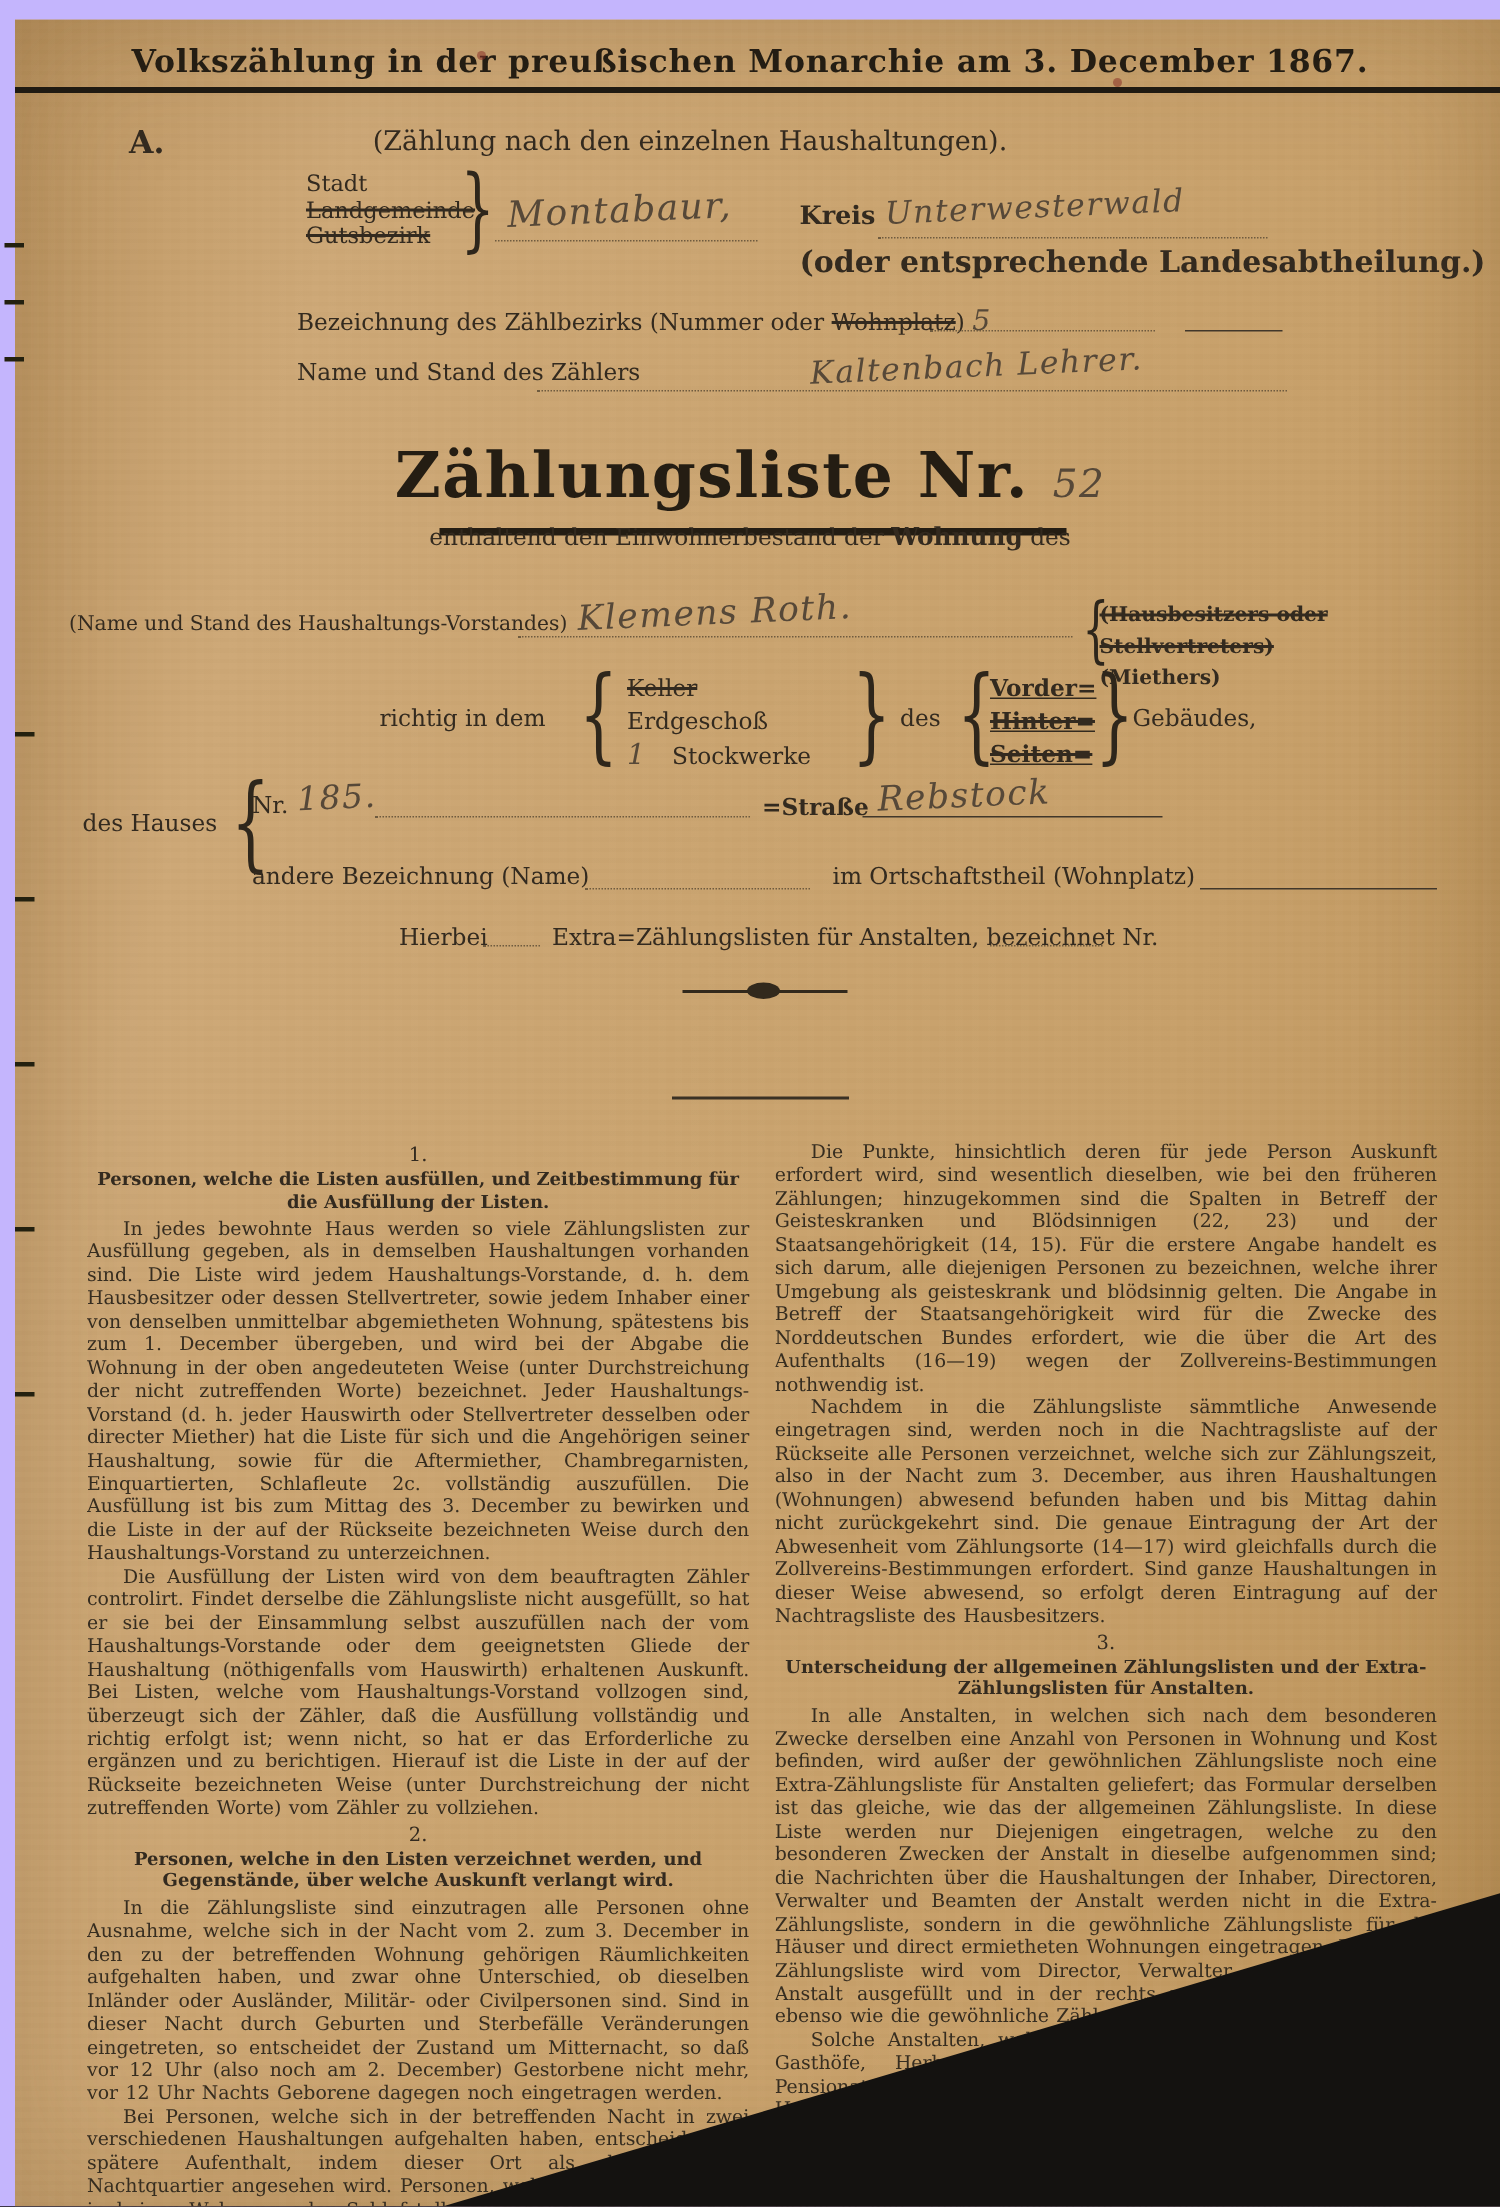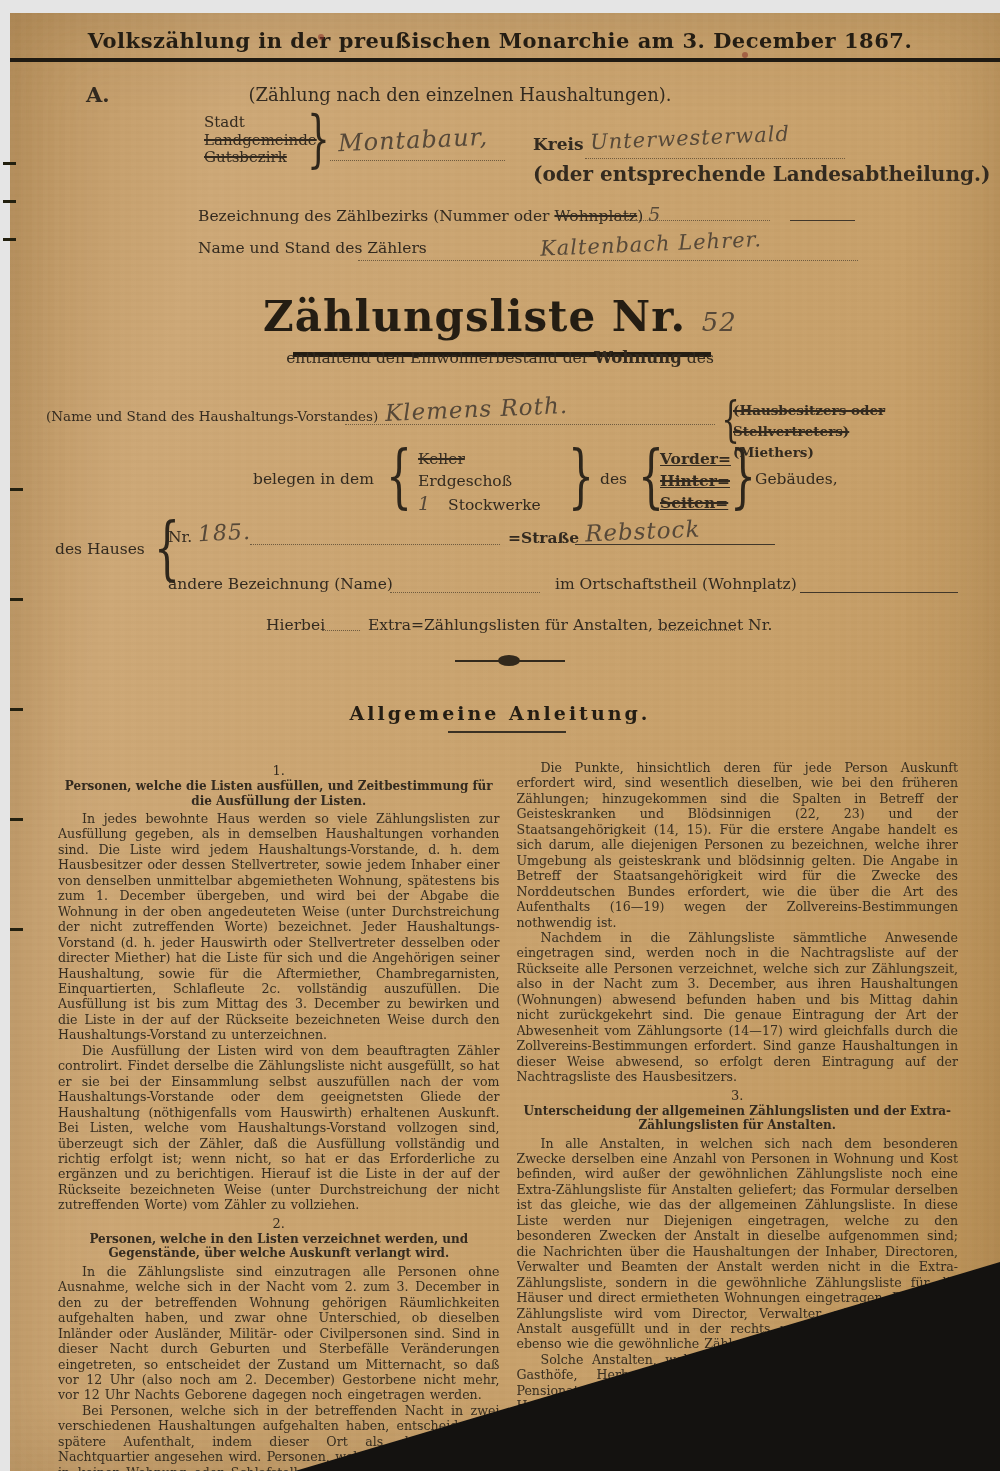--- a/index.html
+++ b/index.html
@@ -1,16 +1,16 @@
 <!DOCTYPE html>
 <html><head>
 <meta charset="utf-8">
 <style>
   html,body{margin:0;padding:0;background:#0f0d0a;}
-  .stage{position:relative;width:1000px;height:1471px;background:#e5e5e5;overflow:hidden;
+  .stage{position:relative;width:1000px;height:1471px;background:#c4b5fd;overflow:hidden;
          font-family:"DejaVu Serif",serif;color:#332a1f;}
   .paper{position:absolute;left:10px;top:13px;right:0;bottom:0;
          background:linear-gradient(104deg,#bd9662 0%,#cda877 18%,#caa470 45%,#c7a06a 70%,#bb9258 100%);
          box-shadow:inset 0 0 90px rgba(90,60,20,.25);}
   .paper:before{content:"";position:absolute;inset:0;opacity:.5;
          background:repeating-linear-gradient(0deg,rgba(120,90,40,.05) 0 3px,rgba(0,0,0,0) 3px 7px),
                     repeating-linear-gradient(90deg,rgba(255,240,210,.04) 0 5px,rgba(0,0,0,0) 5px 11px);}
   .abs{position:absolute;}
   .strike{text-decoration:line-through;text-decoration-thickness:1.5px;}
   .hand{font-family:"DejaVu Serif",serif;font-style:italic;color:#564838;
@@ -108,21 +108,21 @@
 
   <div class="abs" style="left:46px;top:408px;font-size:13.5px;">(Name und Stand des Haushaltungs-Vorstandes)</div>
   <div class="abs dotline" style="left:345px;top:400px;width:370px;height:24px;"></div>
   <div class="abs hand" style="left:385px;top:396px;font-size:23px;">Klemens Roth.</div>
   <div class="abs brace" style="left:716px;top:396px;font-size:46px;">{</div>
   <div class="abs" style="left:733px;top:400px;font-size:13.5px;font-weight:bold;line-height:21px;">
     <div class="strike">(Hausbesitzers oder Stellvertreters)</div>
     <div>(Miethers)</div>
   </div>
 
-  <div class="abs formtext" style="left:253px;top:470px;">belegen in dem</div>
+  <div class="abs formtext" style="left:253px;top:470px;">richtig in dem</div>
   <div class="abs brace" style="left:378px;top:444px;font-size:66px;">{</div>
   <div class="abs formtext" style="left:418px;top:448px;line-height:22px;">
     <div class="strike">Keller</div>
     <div>Erdgeschoß</div>
     <div>
       <span class="hand" style="font-size:19px;">1</span>
       <span style="margin-left:12px;">Stockwerke</span>
     </div>
   </div>
   <div class="abs brace" style="left:560px;top:444px;font-size:66px;">}</div>
@@ -150,21 +150,20 @@
   <div class="abs solidline" style="left:800px;top:572px;width:158px;height:20px;"></div>
 
   <div class="abs formtext" style="left:266px;top:616px;">Hierbei</div>
   <div class="abs dotline" style="left:322px;top:612px;width:38px;height:18px;"></div>
   <div class="abs formtext" style="left:368px;top:616px;">Extra=Zählungslisten für Anstalten, bezeichnet Nr.</div>
   <div class="abs dotline" style="left:660px;top:612px;width:75px;height:18px;"></div>
 
   <div class="abs divider-line"></div>
   <div class="abs divider-diamond"></div>
 
-  <div class="abs anl-title">Allgemeine Anleitung.</div>
   <div class="abs anl-underline"></div>
 
   <div class="abs cols">
     <div class="col">
       <div class="sec-num">1.</div>
       <div class="sec-heading">Personen, welche die Listen ausfüllen, und Zeitbestimmung für die Ausfüllung der Listen.</div>
       <p class="bp">In jedes bewohnte Haus werden so viele Zählungslisten zur Ausfüllung gegeben, als in demselben Haushaltungen vorhanden sind. Die Liste wird jedem Haushaltungs-Vorstande, d. h. dem Hausbesitzer oder dessen Stellvertreter, sowie jedem Inhaber einer von denselben unmittelbar abgemietheten Wohnung, spätestens bis zum 1. December übergeben, und wird bei der Abgabe die Wohnung in der oben angedeuteten Weise (unter Durchstreichung der nicht zutreffenden Worte) bezeichnet. Jeder Haushaltungs-Vorstand (d. h. jeder Hauswirth oder Stellvertreter desselben oder directer Miether) hat die Liste für sich und die Angehörigen seiner Haushaltung, sowie für die Aftermiether, Chambregarnisten, Einquartierten, Schlafleute 2c. vollständig auszufüllen. Die Ausfüllung ist bis zum Mittag des 3. December zu bewirken und die Liste in der auf der Rückseite bezeichneten Weise durch den Haushaltungs-Vorstand zu unterzeichnen.</p>
       <p class="bp">Die Ausfüllung der Listen wird von dem beauftragten Zähler controlirt. Findet derselbe die Zählungsliste nicht ausgefüllt, so hat er sie bei der Einsammlung selbst auszufüllen nach der vom Haushaltungs-Vorstande oder dem geeignetsten Gliede der Haushaltung (nöthigenfalls vom Hauswirth) erhaltenen Auskunft. Bei Listen, welche vom Haushaltungs-Vorstand vollzogen sind, überzeugt sich der Zähler, daß die Ausfüllung vollständig und richtig erfolgt ist; wenn nicht, so hat er das Erforderliche zu ergänzen und zu berichtigen. Hierauf ist die Liste in der auf der Rückseite bezeichneten Weise (unter Durchstreichung der nicht zutreffenden Worte) vom Zähler zu vollziehen.</p>
       <div class="sec-num">2.</div>
       <div class="sec-heading">Personen, welche in den Listen verzeichnet werden, und Gegenstände, über welche Auskunft verlangt wird.</div>

